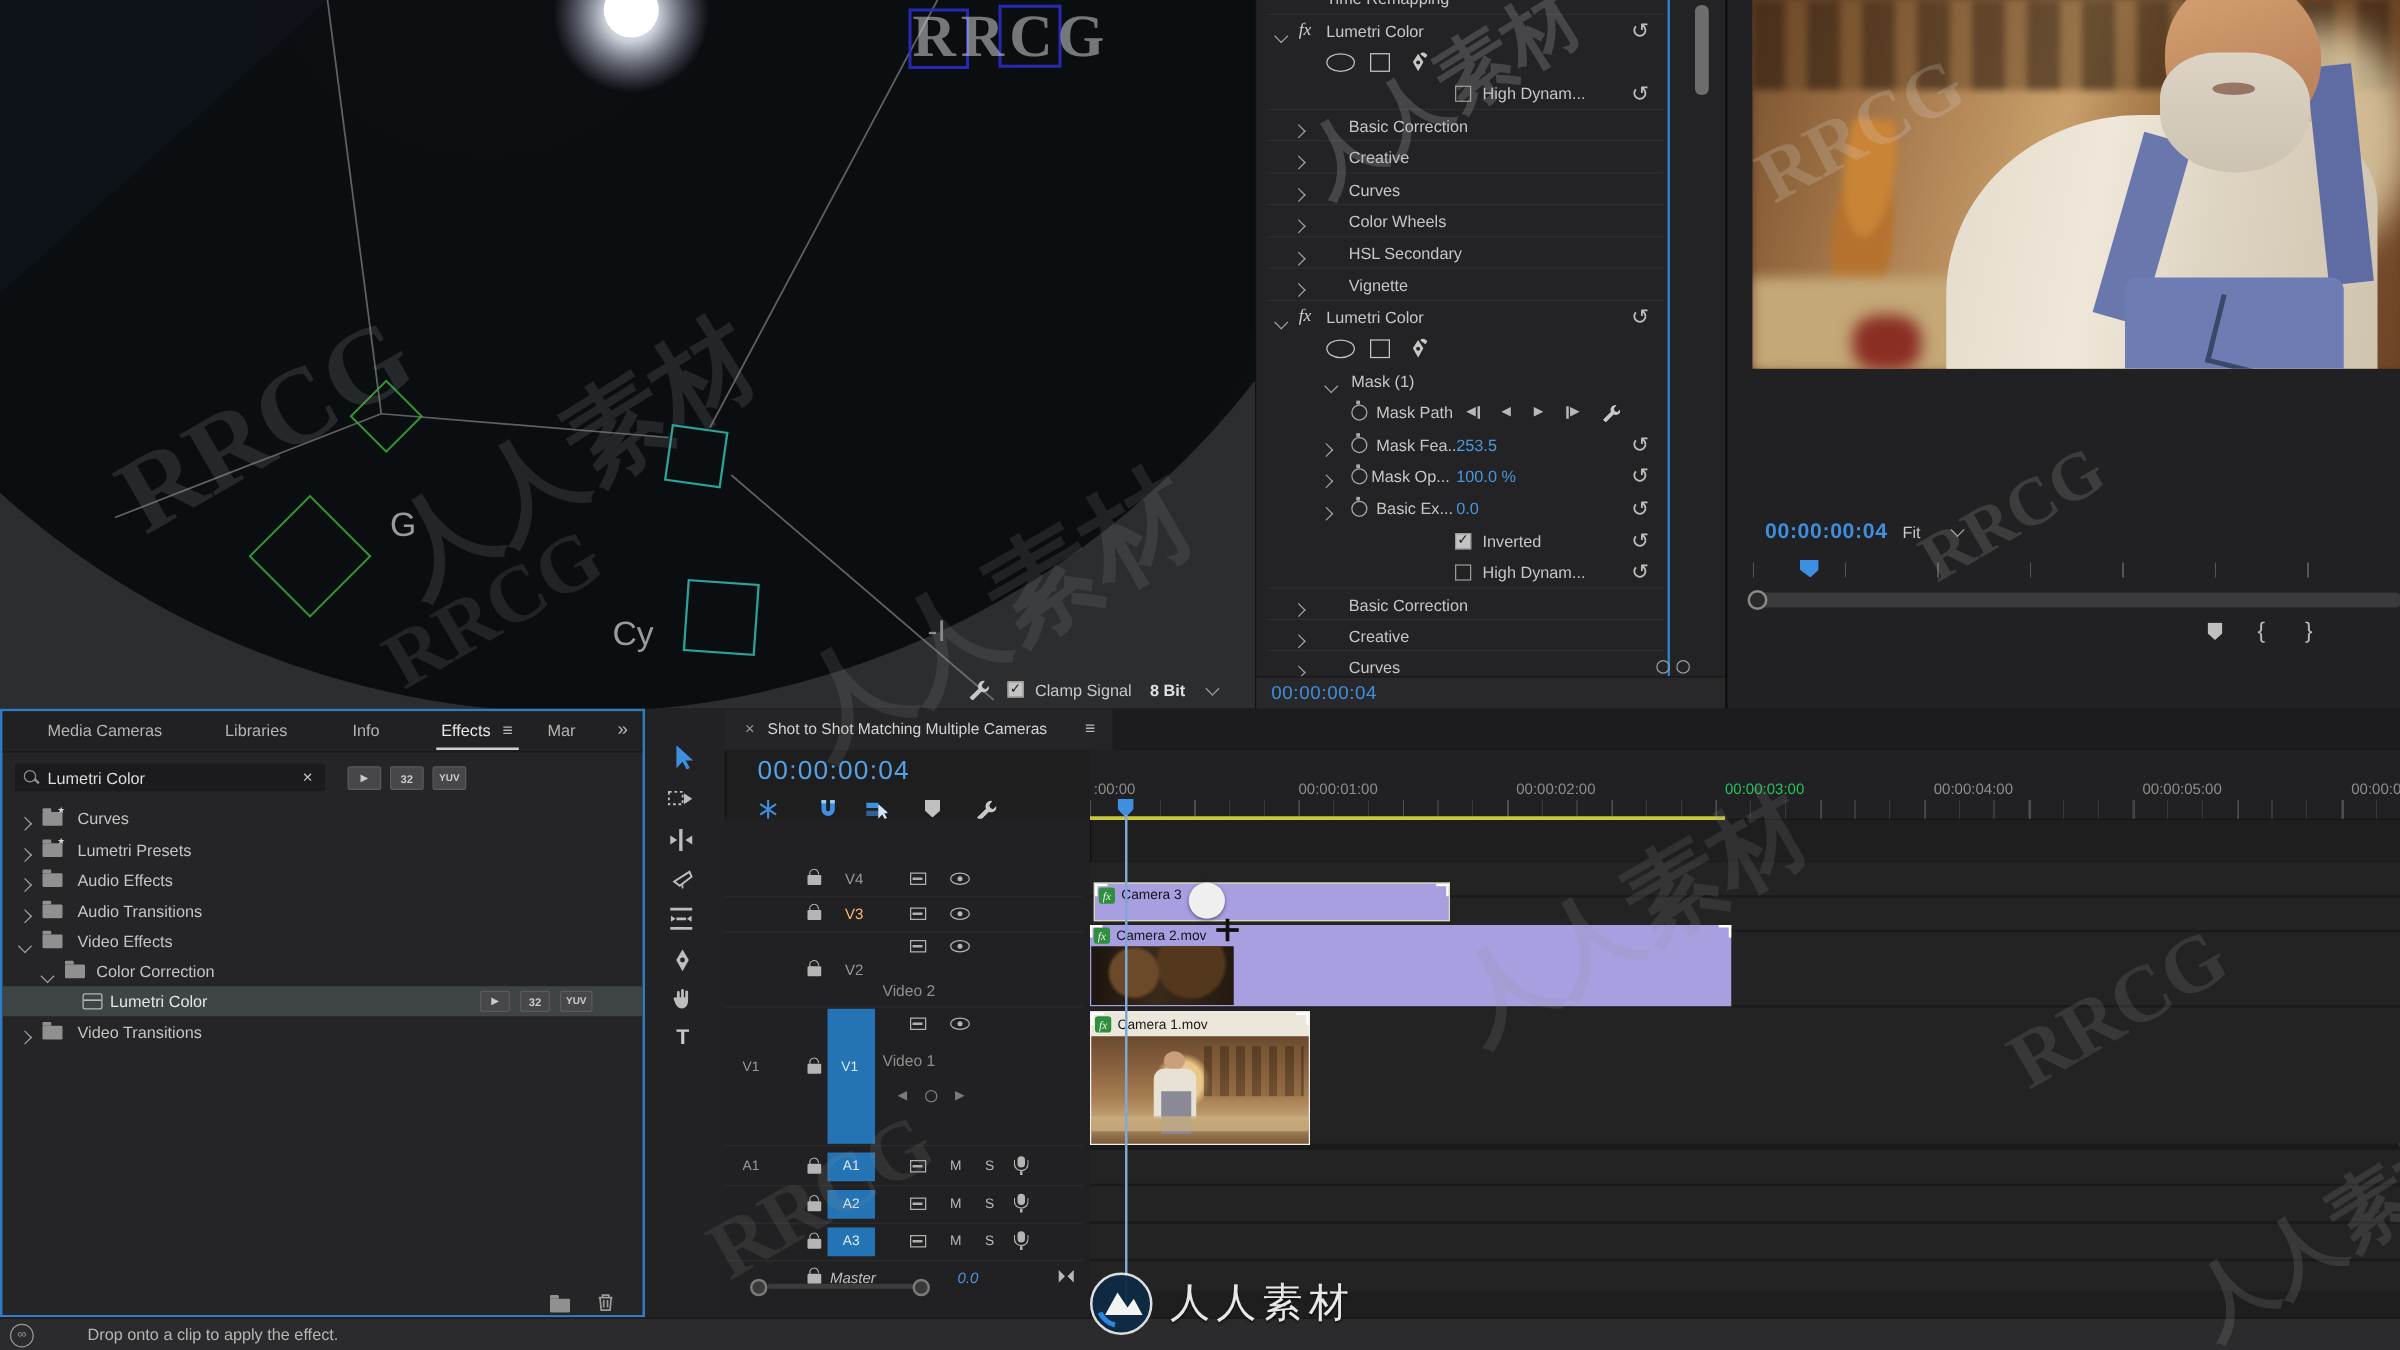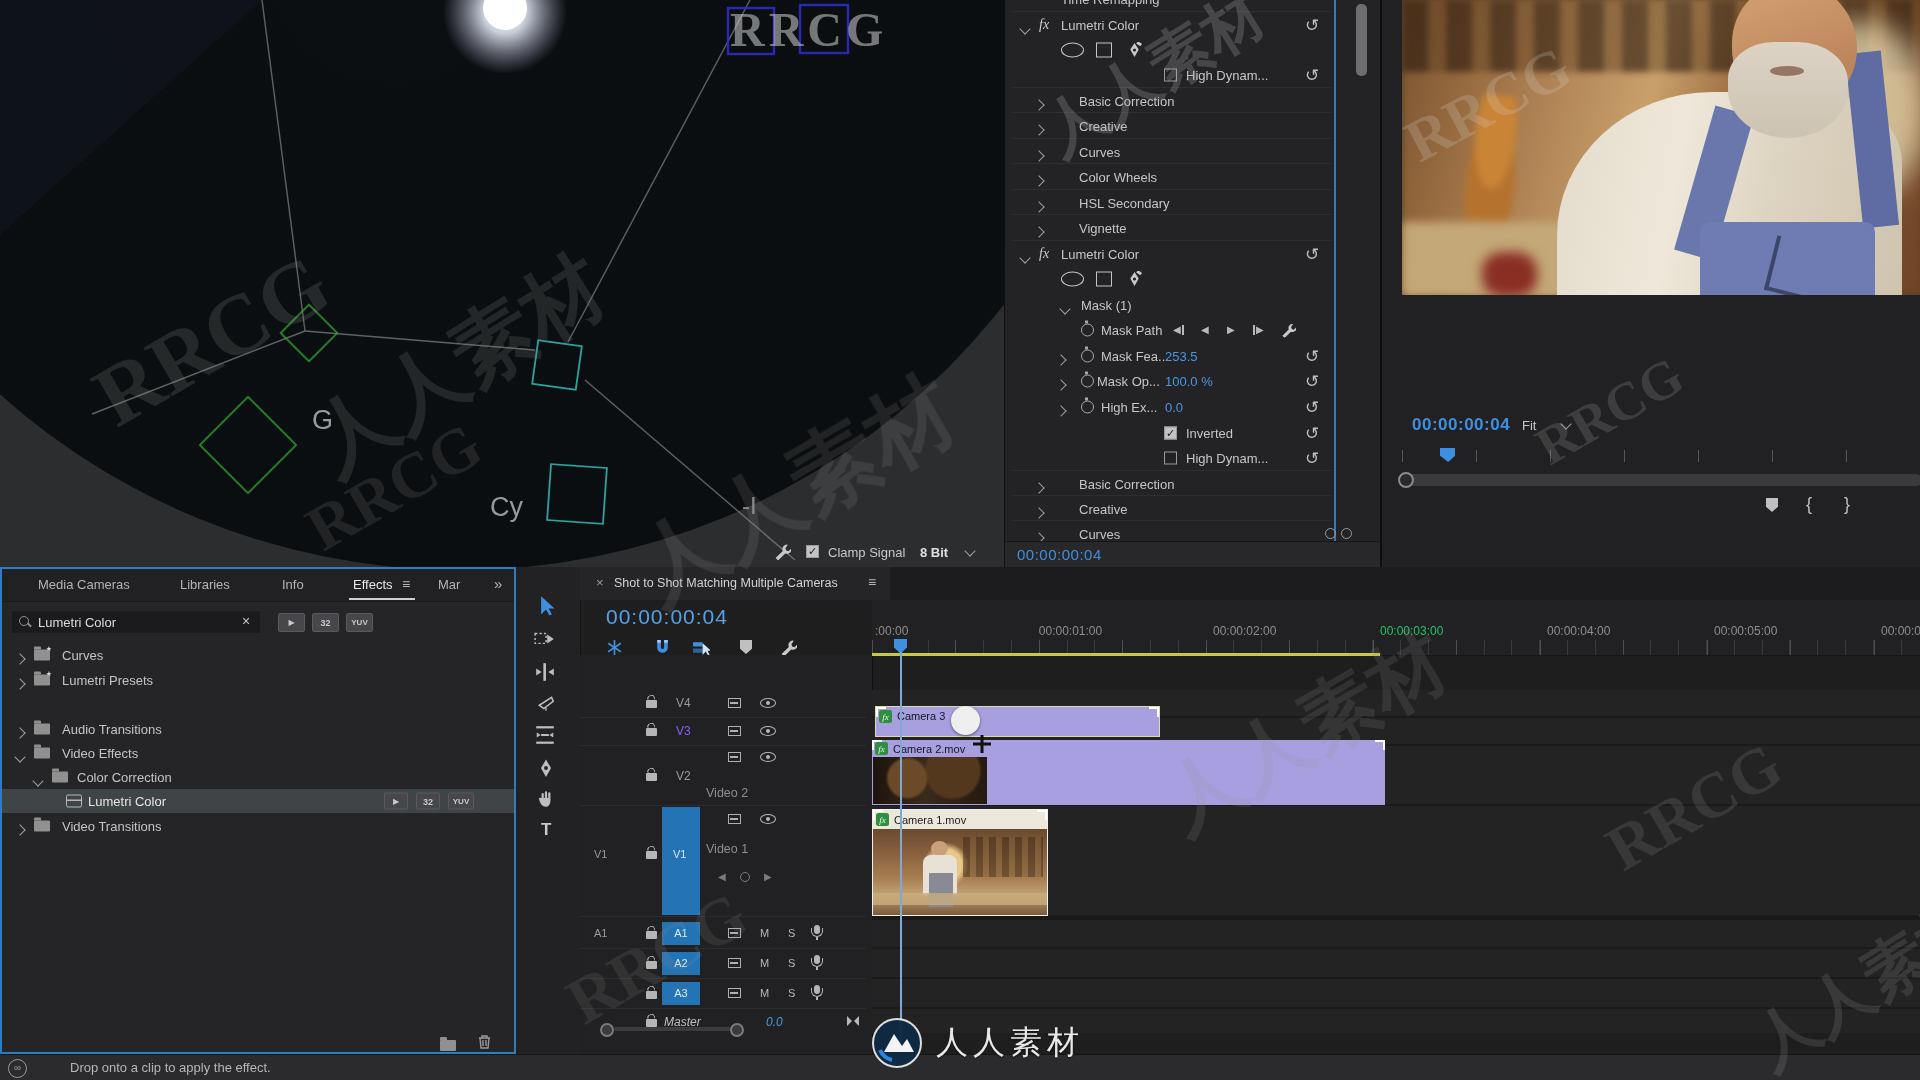--- a/index.html
+++ b/index.html
@@ -216,21 +216,21 @@
   <div class="ecrow" style="top:368px;">
     <span class="chev r" style="left:52px;"></span>
     <span class="stopwatch" style="left:76px;"></span>
     <span style="left:92px;">Mask Op...</span>
     <span class="ec-val" style="left:160px;">100.0 %</span>
     <span class="reset-ic" style="left:300px;">↺</span>
   </div>
   <div class="ecrow" style="top:394px;">
     <span class="chev r" style="left:52px;"></span>
     <span class="stopwatch" style="left:76px;"></span>
-    <span style="left:96px;">High Ex...</span>
+    <span style="left:96px;">Basic Ex...</span>
     <span class="ec-val" style="left:160px;">0.0</span>
     <span class="reset-ic" style="left:300px;">↺</span>
   </div>
   <div class="ecrow" style="top:420px;">
     <span class="cbox checked" style="left:159px;">✓</span>
     <span style="left:181px;">Inverted</span>
     <span class="reset-ic" style="left:300px;">↺</span>
   </div>
   <div class="ecrow" style="top:445px;">
     <span class="cbox" style="left:159px;"></span>
@@ -339,20 +339,25 @@
   
   <div class="tree-row" style="top:74px;">
     <span class="chev r" style="left:14px;"></span>
     <span class="folder star" style="left:32px;"></span>
     <span style="left:60px;">Curves</span>
   </div>
   <div class="tree-row" style="top:99px;">
     <span class="chev r" style="left:14px;"></span>
     <span class="folder star" style="left:32px;"></span>
     <span style="left:60px;">Lumetri Presets</span>
+  </div>
+  <div class="tree-row" style="top:123px;">
+    <span class="chev r" style="left:14px;"></span>
+    <span class="folder" style="left:32px;"></span>
+    <span style="left:60px;">Audio Effects</span>
   </div>
   <div class="tree-row" style="top:148px;">
     <span class="chev r" style="left:14px;"></span>
     <span class="folder" style="left:32px;"></span>
     <span style="left:60px;">Audio Transitions</span>
   </div>
   <div class="tree-row" style="top:172px;">
     <span class="chev d" style="left:14px;"></span>
     <span class="folder" style="left:32px;"></span>
     <span style="left:60px;">Video Effects</span>
@@ -465,21 +470,21 @@
 
     <div class="th-row" style="top:35px;height:27px;border-bottom:1px solid #2c2c2c;">
       <span class="lock" style="left:66px;top:5px;"></span>
       <span style="left:96px;top:6px;color:#9a9a9a;">V4</span>
       <span class="synclock" style="left:148px;top:8px;"></span>
       <span class="eye" style="left:180px;top:8px;"></span>
     </div>
 
     <div class="th-row" style="top:63px;height:27px;border-bottom:1px solid #2c2c2c;">
       <span class="lock" style="left:66px;top:5px;"></span>
-      <span style="left:96px;top:6px;color:#8b5cf6;">V3</span>
+      <span style="left:96px;top:6px;color:#fdba74;">V3</span>
       <span class="synclock" style="left:148px;top:8px;"></span>
       <span class="eye" style="left:180px;top:8px;"></span>
     </div>
 
     <div class="th-row" style="top:91px;height:59px;border-bottom:1px solid #2c2c2c;">
       <span class="synclock" style="left:148px;top:6px;"></span>
       <span class="eye" style="left:180px;top:6px;"></span>
       <span class="lock" style="left:66px;top:22px;"></span>
       <span style="left:96px;top:23px;color:#9a9a9a;">V2</span>
       <span style="left:126px;top:40px;color:#8e8e8e;font-size:12.5px;">Video 2</span>

